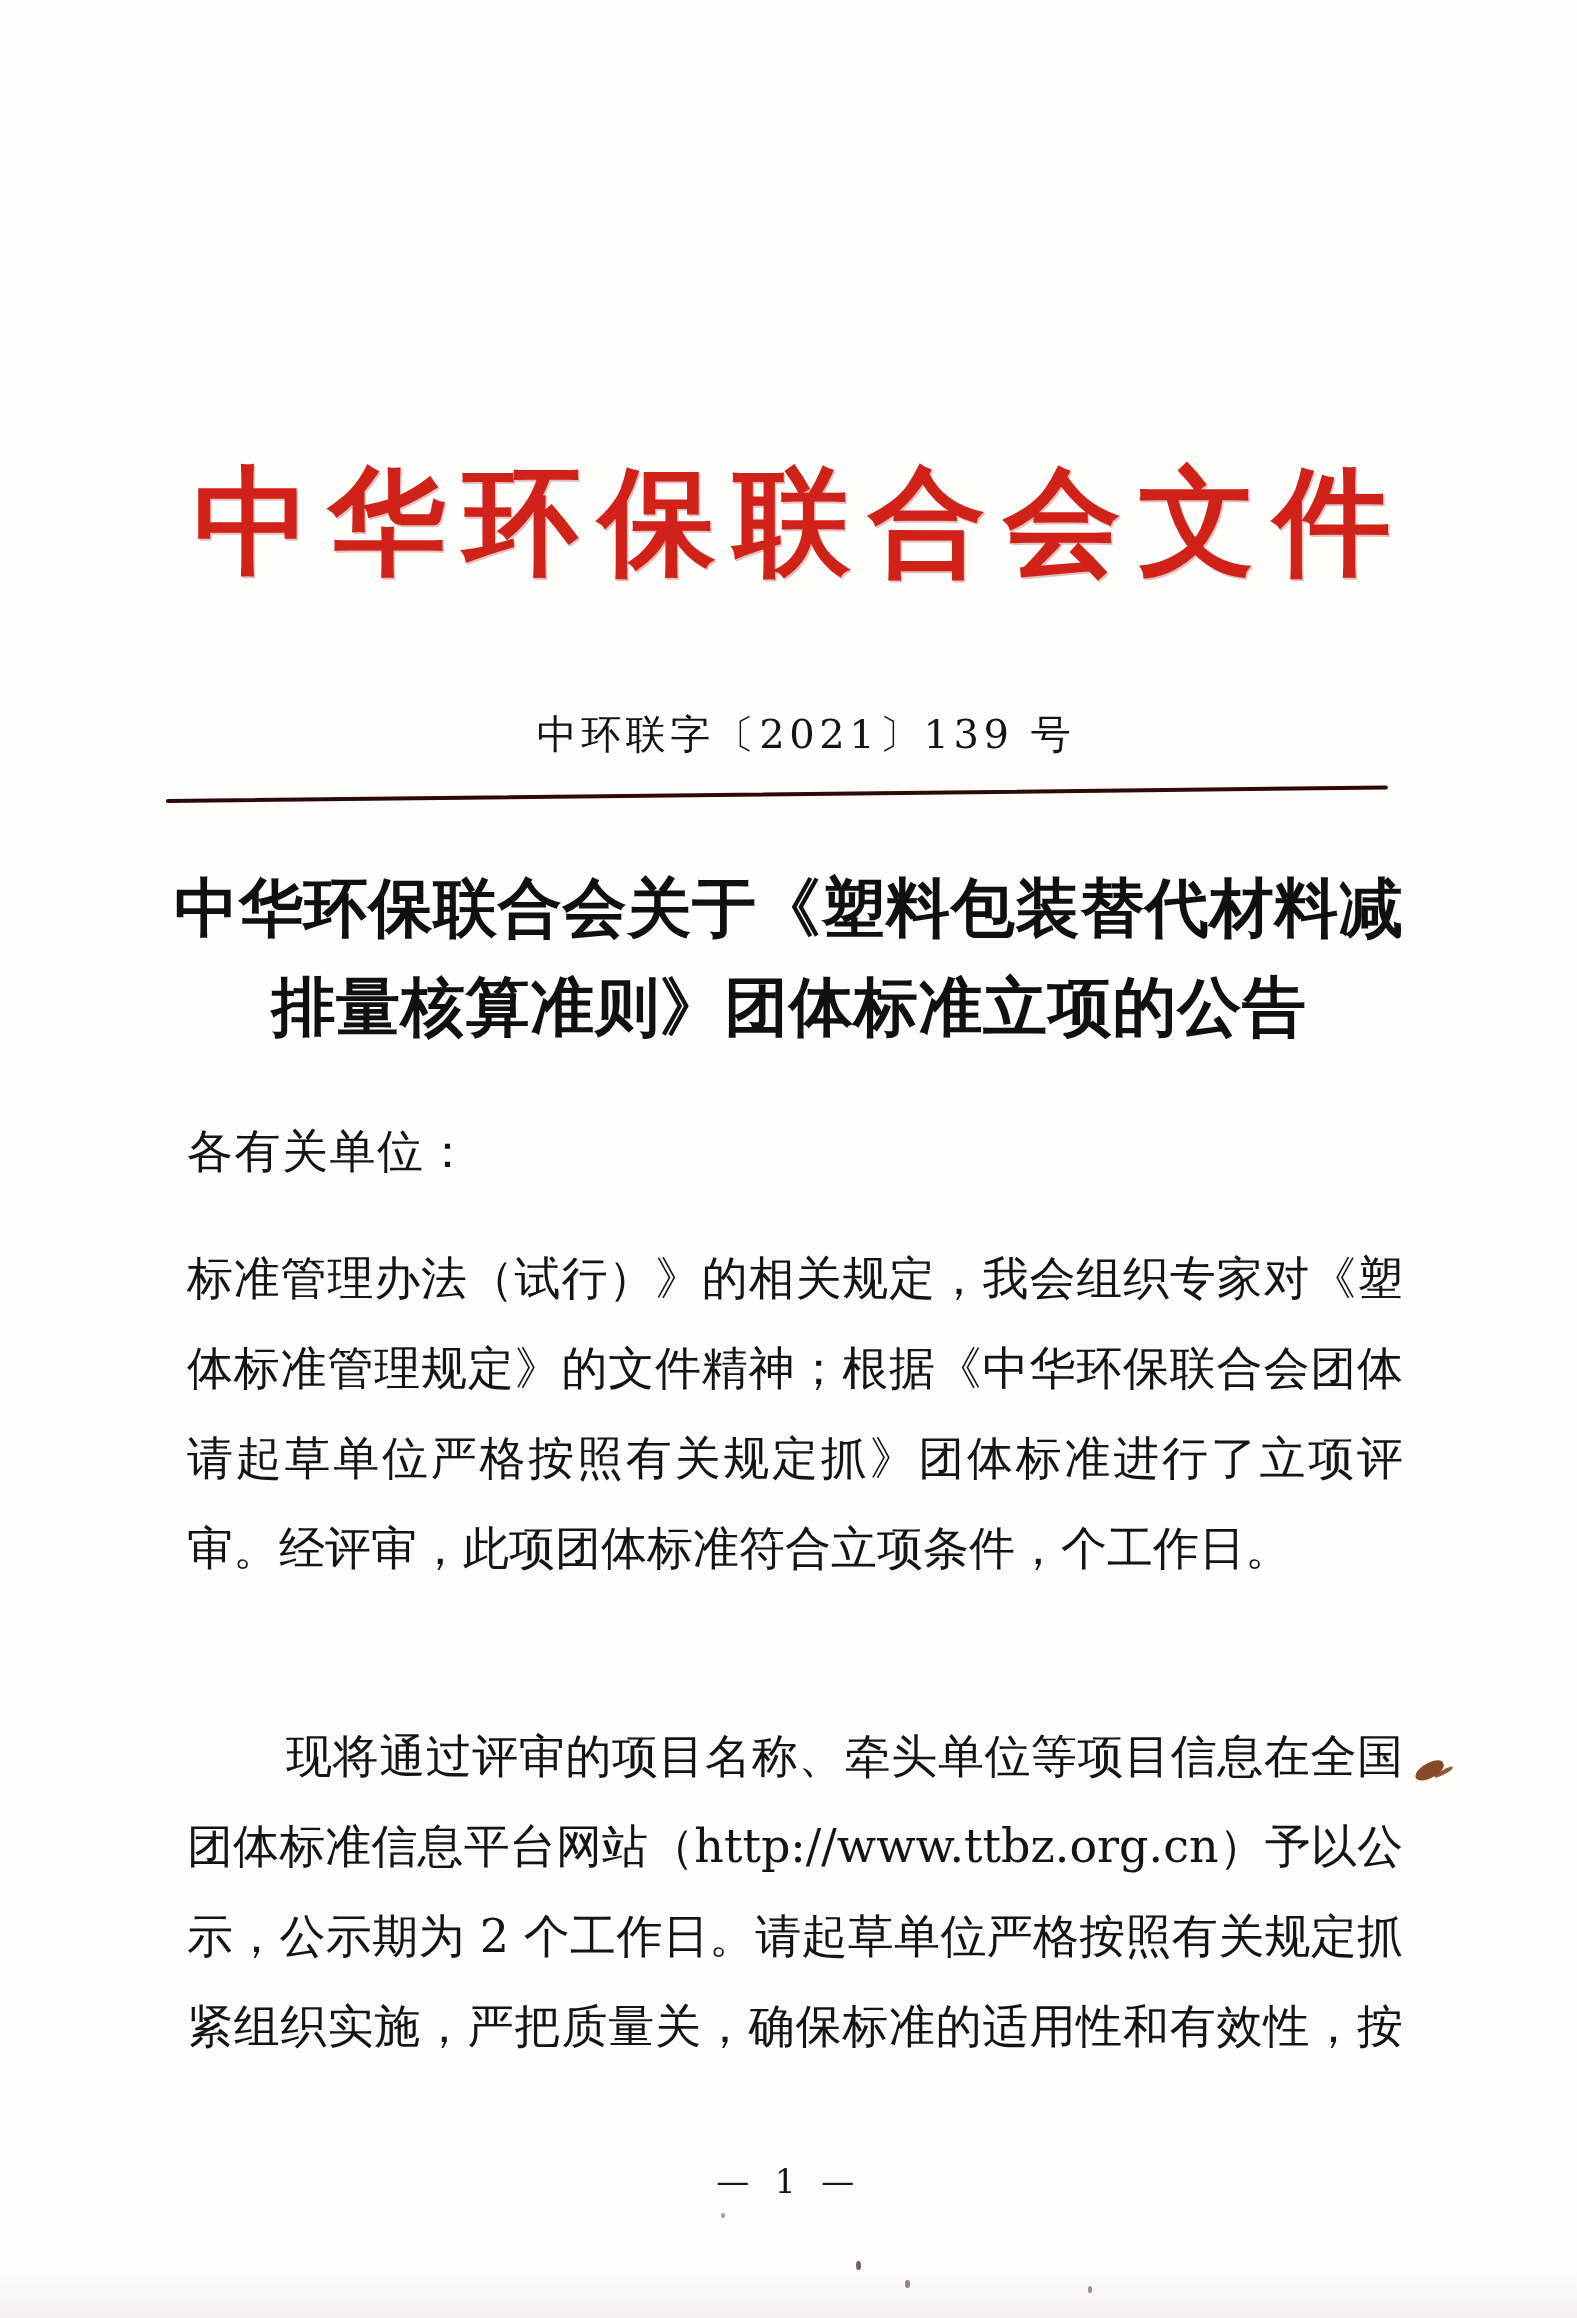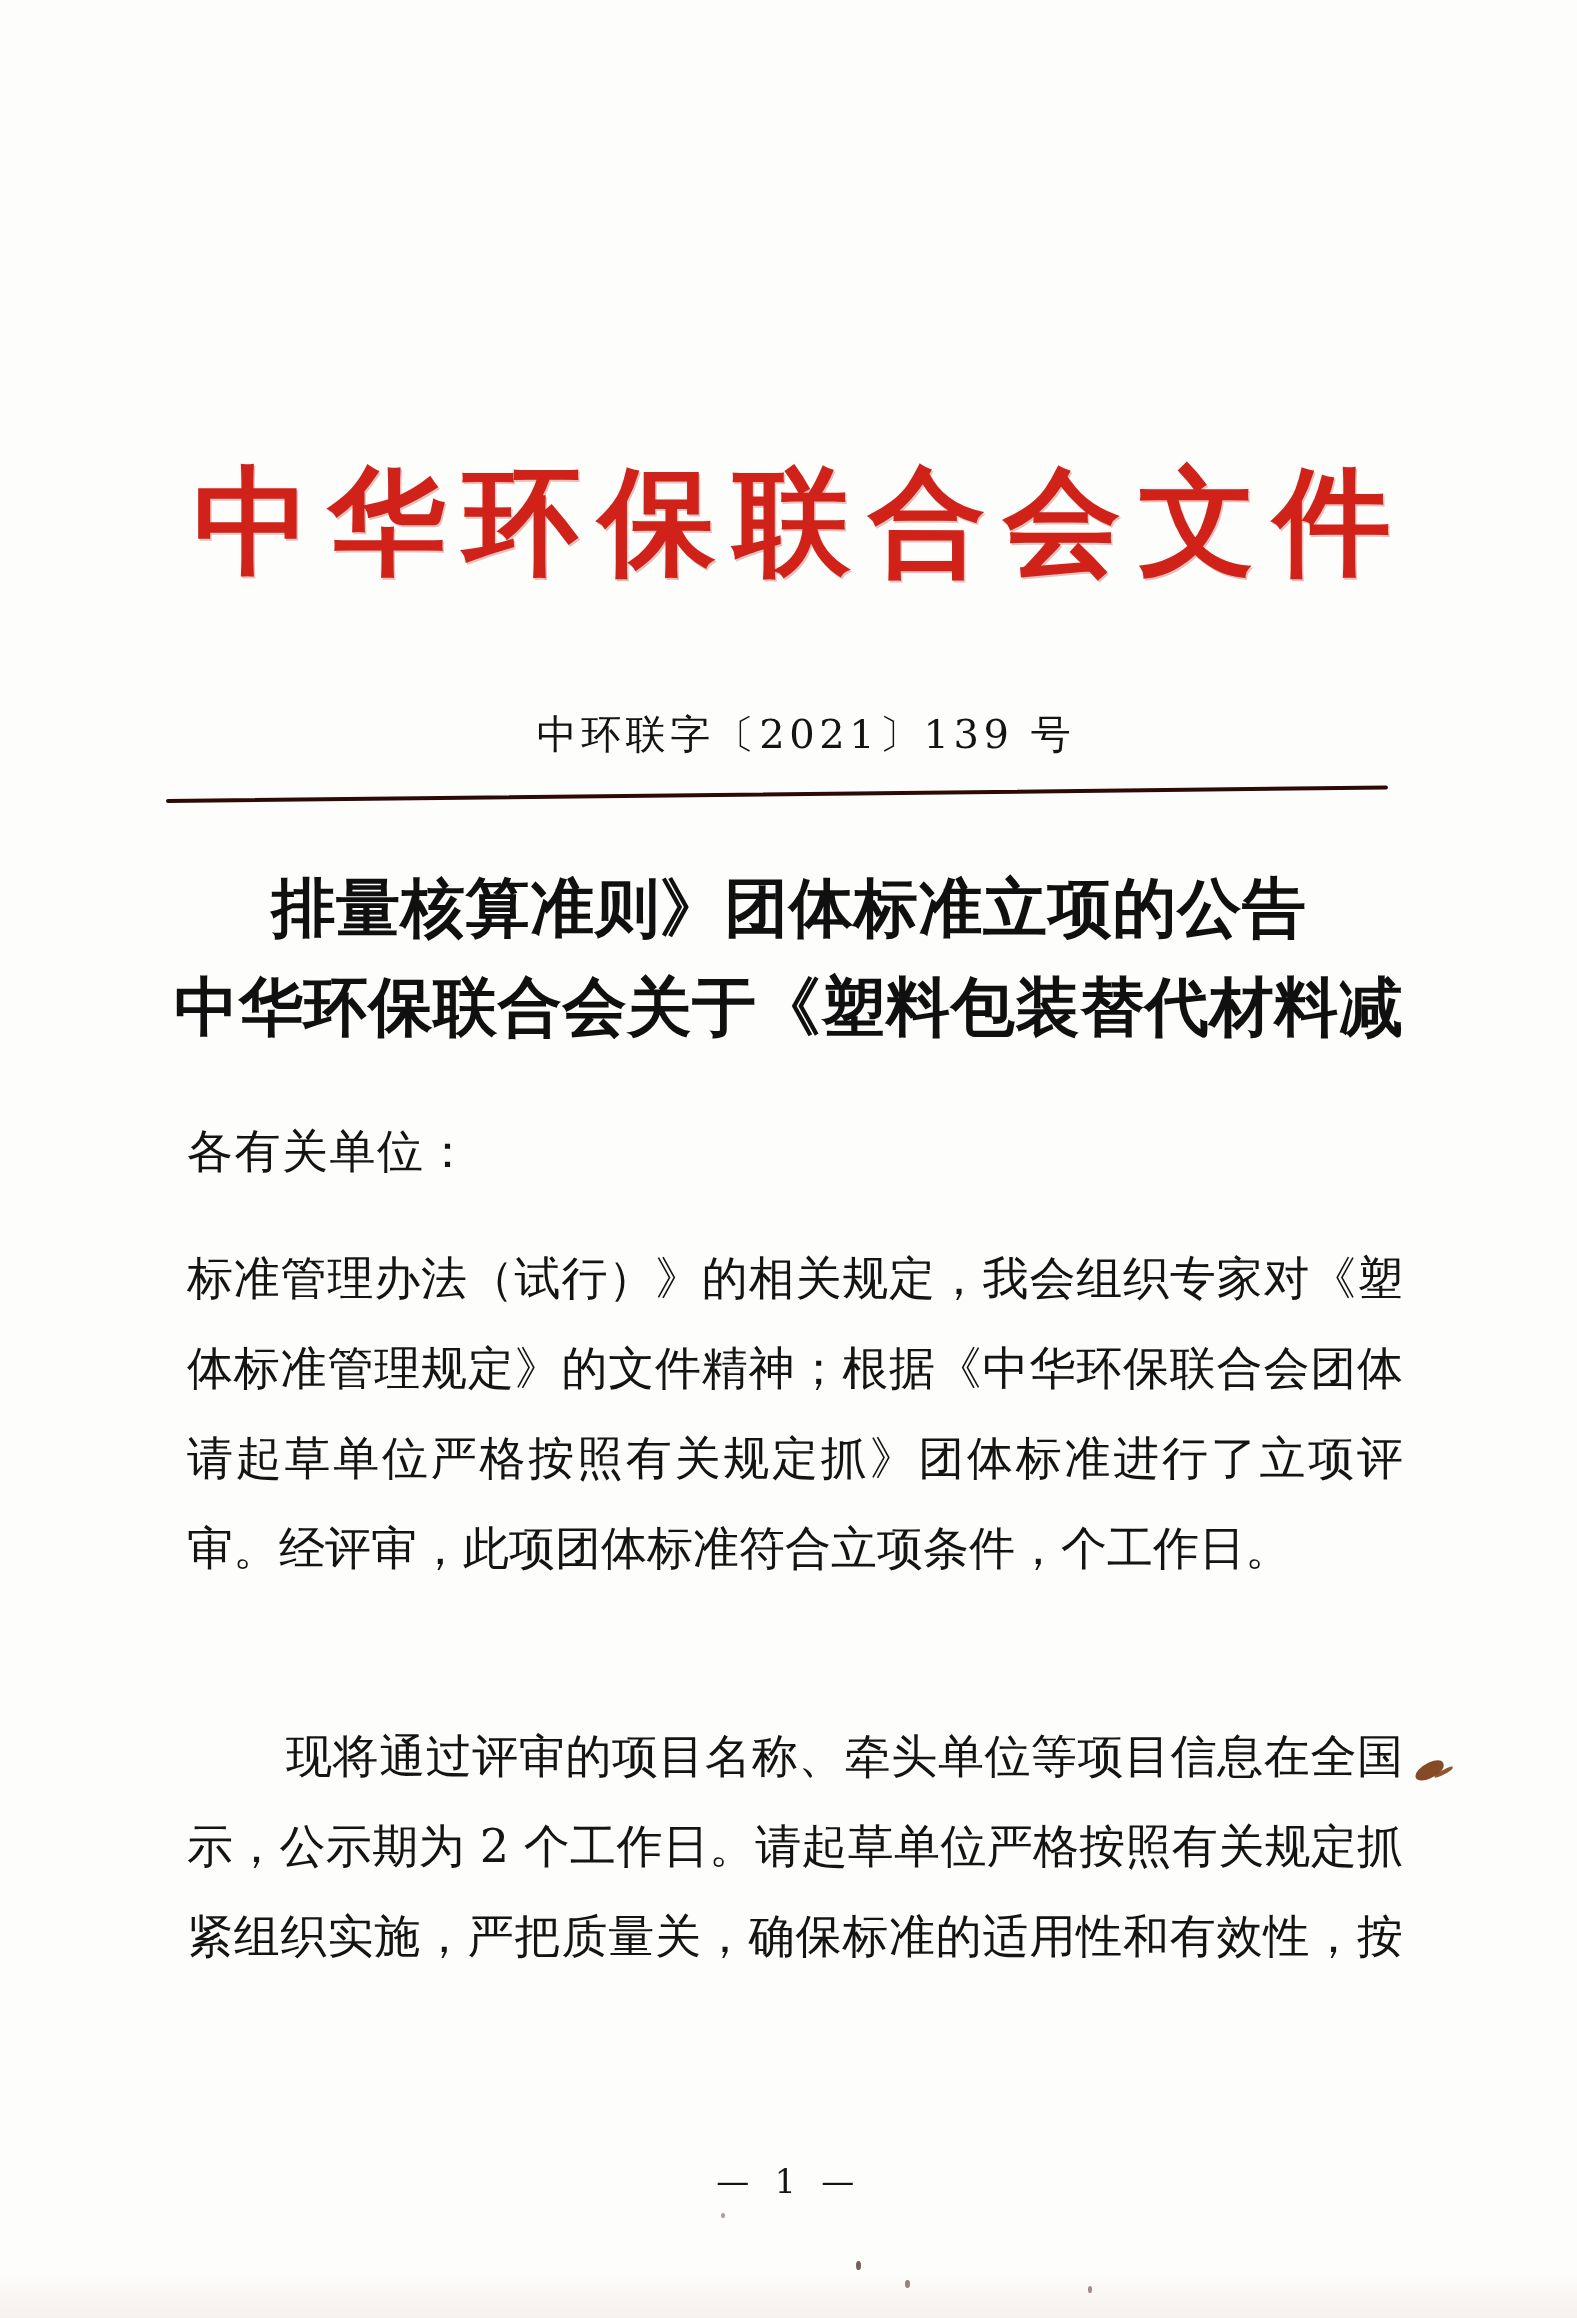--- a/index.html
+++ b/index.html
@@ -91,35 +91,36 @@
 
 <div class="page">
 
   <div class="red-header">中华环保联合会文件</div>
 
   <div class="doc-number">中环联字〔2021〕139 号</div>
 
   <div class="header-rule"></div>
 
   <div class="doc-title">
+    <div>中华环保联合会关于《塑料包装替代材料减</div>
     <div>排量核算准则》团体标准立项的公告</div>
-    <div>中华环保联合会关于《塑料包装替代材料减</div>
   </div>
 
   <div class="salutation">各有关单位：</div>
 
   <div class="para para-1">
     <div class="body-line">标准管理办法（试行）》的相关规定，我会组织专家对《塑</div>
     <div class="body-line">体标准管理规定》的文件精神；根据《中华环保联合会团体</div>
     <div class="body-line">请起草单位严格按照有关规定抓》团体标准进行了立项评</div>
     <div class="body-line last-line">审。经评审，此项团体标准符合立项条件，个工作日。</div>
   </div>
 
   <div class="para para-2">
     <div class="body-line indent">现将通过评审的项目名称、牵头单位等项目信息在全国</div>
+    <div class="body-line">团体标准信息平台网站（http://www.ttbz.org.cn）予以公</div>
     <div class="body-line">示，公示期为 2 个工作日。请起草单位严格按照有关规定抓</div>
     <div class="body-line">紧组织实施，严把质量关，确保标准的适用性和有效性，按</div>
   </div>
 
   <div class="page-number">— 1 —</div>
 
   <div class="speck-brown"></div>
   <div class="speck-dot dot-a"></div>
   <div class="speck-dot dot-b"></div>
   <div class="speck-dot dot-c"></div>

